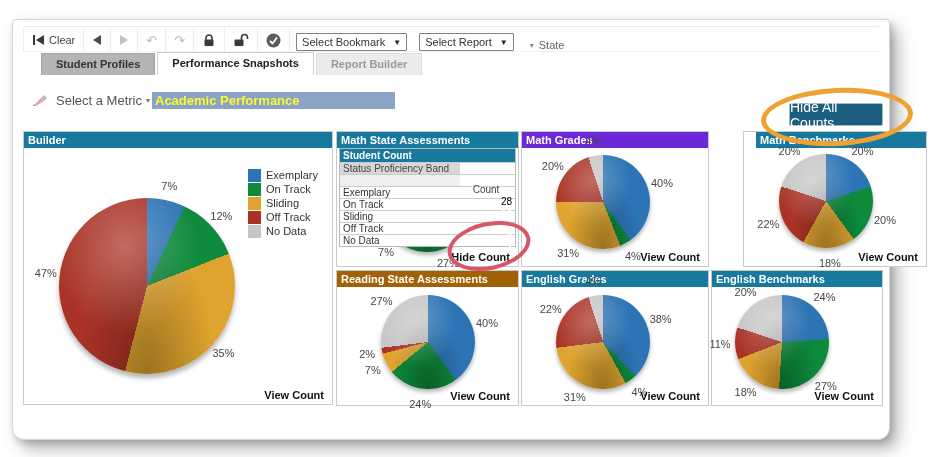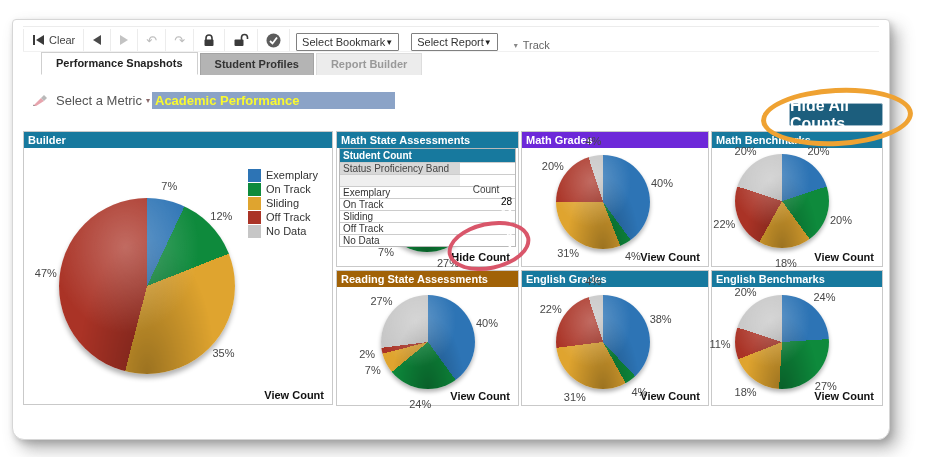--- a/index.html
+++ b/index.html
@@ -8,52 +8,52 @@
     border:1px solid #d6d6d6;border-radius:4px 4px 12px 12px;
     box-shadow:8px 9px 16px rgba(90,90,90,.45),2px 3px 6px rgba(0,0,0,.18);}
   
   .toolbar{display:flex;align-items:flex-end;height:24px;margin:6px 10px 0 10px;
     border-top:1px solid #ececec;border-bottom:1px solid #f1f1f1;}
   .tb{display:flex;align-items:center;gap:4px;height:22px;padding:0 8px;
     border-right:1px solid #ececec;font-size:11px;color:#444;cursor:default;}
   .tb:first-child{border-left:1px solid #ececec;}
   .tb .glyph{font-size:13px;line-height:1;}
   .gray{color:#bdbdbd;}
-  .dd{display:flex;align-items:center;gap:0;border:1px solid #808080;background:#fff;
+  .dd{display:flex;align-items:center;gap:8px;border:1px solid #808080;background:#fff;
     height:16px;padding:0 5px;margin:0 6px;font-size:11px;color:#333;border-radius:1px;}
   .dd .caret{font-size:8px;color:#222;}
   .more{display:flex;align-items:center;gap:5px;font-size:11px;color:#666;padding:0 10px;}
   .more .caret{font-size:8px;color:#888;}
   
   .tabs{display:flex;margin-left:28px;height:23px;align-items:flex-end;}
   .tab{padding:0 14px;line-height:21px;font-size:11px;font-weight:bold;margin-right:2px;}
   .tab.t0{background:#b4b4b4;color:#333;border:1px solid #a3a3a3;border-bottom:none;}
   .tab.t1{background:#fff;color:#222;border:1px solid #cfcfcf;border-bottom:1px solid #fff;}
   .tab.t2{background:#ececec;color:#999;border:1px solid #ddd;border-bottom:none;}
   .content{position:relative;height:366px;}
   
   .metric-row{position:absolute;left:18px;top:17px;display:flex;align-items:center;}
   .metric-label{font-size:13px;color:#555;margin:0 4px 0 8px;}
   .metric-caret{font-size:8px;color:#8a6a6a;margin-right:2px;}
   .metric-bar{width:240px;height:17px;line-height:17px;padding-left:3px;font-size:13px;font-weight:600;}
   
   .hide-all{position:absolute;left:776px;top:28px;width:92px;height:21px;border-radius:2px;
-    border:1px solid #9db8c7;color:#fff;font-size:16px;font-weight:bold;
+    border:1px solid #9db8c7;color:#fff;font-size:14px;font-weight:normal;
     display:flex;align-items:center;justify-content:center;cursor:pointer;}
   .annot{position:absolute;border-radius:50%;pointer-events:none;z-index:9;background:transparent;}
   .annot.orange{left:748px;top:13px;width:142px;height:48px;border:5px solid;transform:rotate(-3deg);}
   .annot.red{left:110px;top:90px;width:76px;height:40px;border:4px solid;transform:rotate(-12deg);z-index:9;}
   
   .panel{position:absolute;background:#fff;border:1px solid #c9c9c9;}
   .panel-head{height:16px;line-height:16px;padding-left:4px;color:#fff;font-size:11px;font-weight:bold;}
   .panel-body{position:relative;height:calc(100% - 16px);}
   .p-overview{left:10px;top:56px;width:308px;height:272px;}
   .p-mathstate{left:323px;top:56px;width:181px;height:134px;}
   .p-mathgrades{left:508px;top:56px;width:186px;height:134px;}
-  .p-mathbench{left:698px;top:56px;width:170px;height:134px;}
+  .p-mathbench{left:730px;top:56px;width:170px;height:134px;padding-left:12px;}
   .p-reading{left:323px;top:195px;width:181px;height:134px;}
   .p-enggrades{left:508px;top:195px;width:186px;height:134px;}
   .p-engbench{left:698px;top:195px;width:170px;height:134px;}
   .pie{position:absolute;border-radius:50%;}
   .pie::after{content:"";position:absolute;inset:0;border-radius:50%;pointer-events:none;
     background:radial-gradient(ellipse at 38% 28%,rgba(255,255,255,.28),rgba(255,255,255,0) 48%),
                radial-gradient(ellipse at 50% 100%,rgba(0,0,0,.30),rgba(0,0,0,0) 55%);}
   .pie-big{left:35px;top:50px;width:176px;height:176px;box-shadow:0 4px 5px rgba(0,0,0,.3);}
   .pie-sm{width:94px;height:94px;box-shadow:0 3px 4px rgba(0,0,0,.3);}
   .pct{position:absolute;transform:translate(-50%,-50%);font-size:11px;color:#474747;white-space:nowrap;z-index:2;}
@@ -139,27 +139,27 @@
       <div class="dd">
         <span>Select Bookmark</span>
         <span class="caret">▼</span>
       </div>
       <div class="dd">
         <span>Select Report</span>
         <span class="caret">▼</span>
       </div>
       <div class="more">
         <span class="caret">▾</span>
-        <span>Track</span>
+        <span>State</span>
       </div>
     </div>
 
     <div class="tabs">
+      <div class="tab t0">Student Profiles</div>
       <div class="tab t1">Performance Snapshots</div>
-      <div class="tab t0">Student Profiles</div>
       <div class="tab t2">Report Builder</div>
     </div>
 
     <div class="content">
 
       <div class="metric-row">
         <span>
           <svg width="17" height="15" viewBox="0 0 17 15">
               <path d="M2 13 L10 5 L13 8 L5 13 Z" fill="#e7a4ad"></path>
               <path d="M10 5 L13 2 L16 5 L13 8 Z" fill="#b9b9b9"></path>

